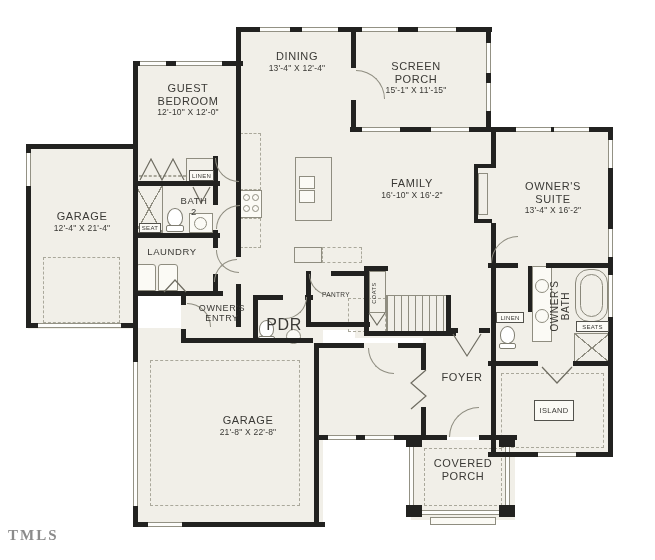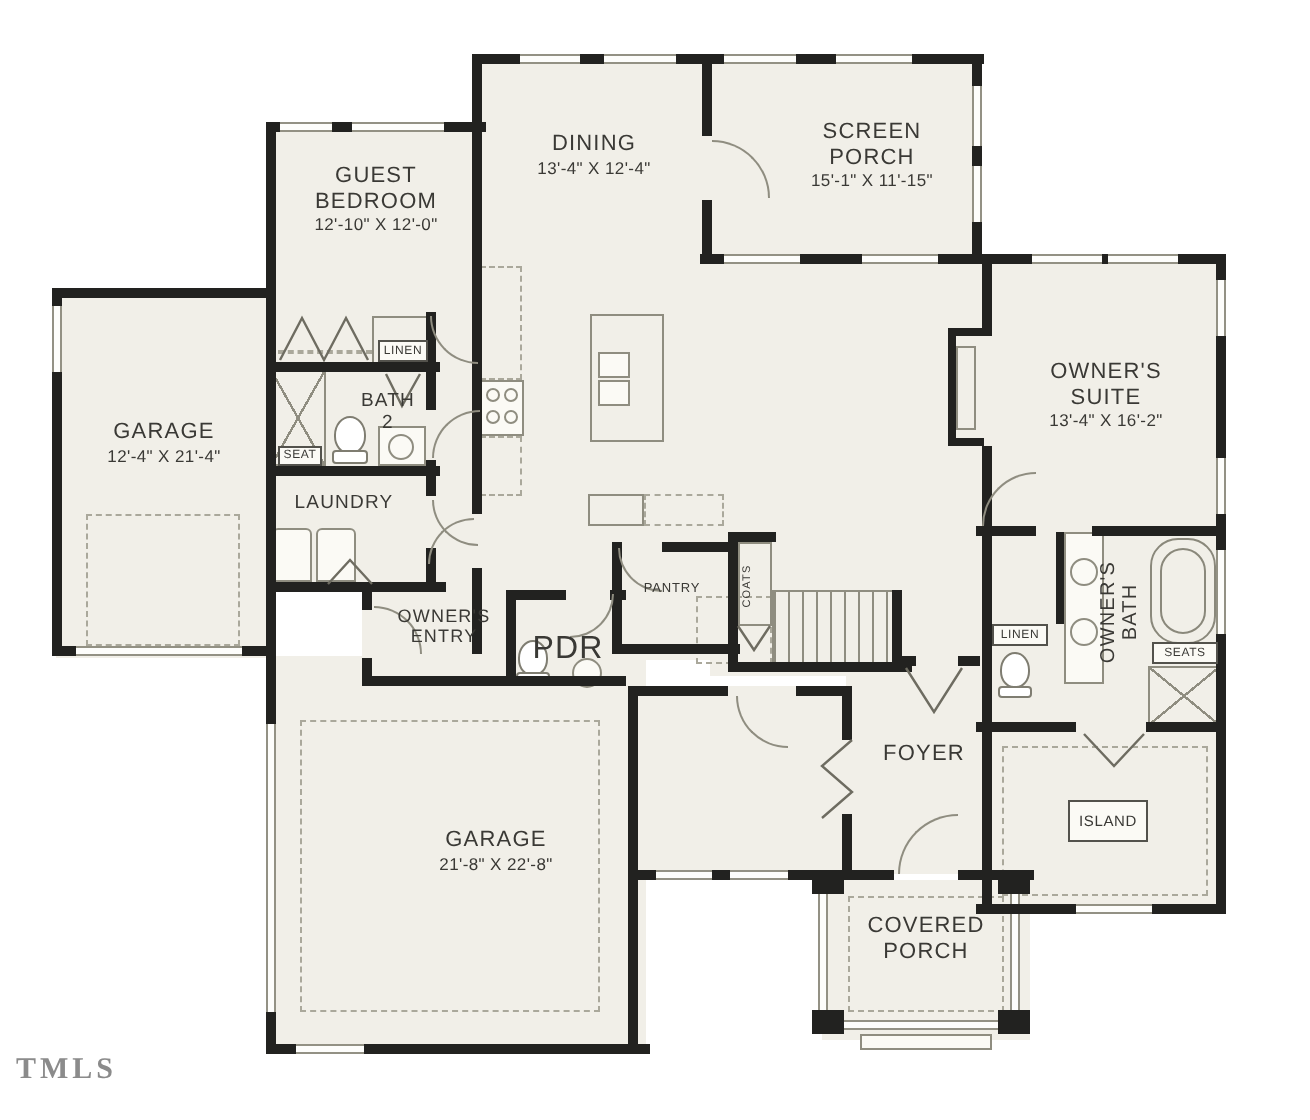--- a/index.html
+++ b/index.html
@@ -207,27 +207,31 @@
     <polyline points="369,313 377,325 385,313" fill="none" stroke="#6e6c61" stroke-width="1.2"></polyline>
     <polyline points="542,367 557,383 572,367" fill="none" stroke="#6e6c61" stroke-width="1.2"></polyline>
     <polyline points="453,334 467,356 481,334" fill="none" stroke="#6e6c61" stroke-width="1.2"></polyline>
     <polyline points="426,370 411,383 426,396 411,409" fill="none" stroke="#6e6c61" stroke-width="1.2"></polyline>
   </svg>
 
   <div class="lbl" style="left:142px;top:82px;width:92px">
     <div class="nm">GUEST BEDROOM</div>
     <div class="dm">12'-10" X 12'-0"</div>
   </div>
-  <div class="lbl" style="left:247px;top:66px;width:100px">
+  <div class="lbl" style="left:247px;top:50px;width:100px">
     <div class="nm">DINING</div>
     <div class="dm">13'-4" X 12'-4"</div>
   </div>
-  <div class="lbl" style="left:396px;top:60px;width:80px">
+  <div class="lbl" style="left:376px;top:60px;width:80px">
     <div class="nm">SCREEN PORCH</div>
     <div class="dm">15'-1" X 11'-15"</div>
+  </div>
+  <div class="lbl" style="left:357px;top:177px;width:110px">
+    <div class="nm">FAMILY</div>
+    <div class="dm">16'-10" X 16'-2"</div>
   </div>
   <div class="lbl" style="left:518px;top:180px;width:70px">
     <div class="nm">OWNER'S SUITE</div>
     <div class="dm">13'-4" X 16'-2"</div>
   </div>
   <div class="lbl" style="left:36px;top:210px;width:92px">
     <div class="nm">GARAGE</div>
     <div class="dm">12'-4" X 21'-4"</div>
   </div>
   <div class="lbl" style="left:193px;top:414px;width:110px">

